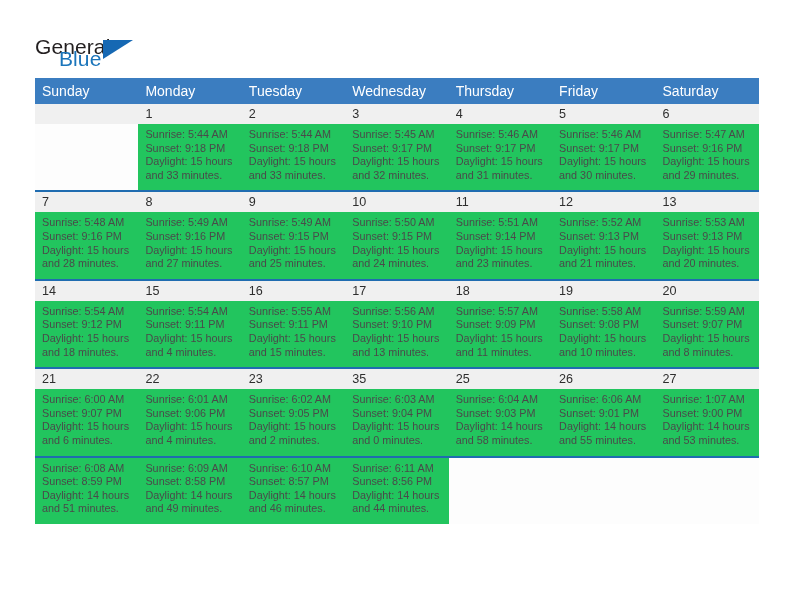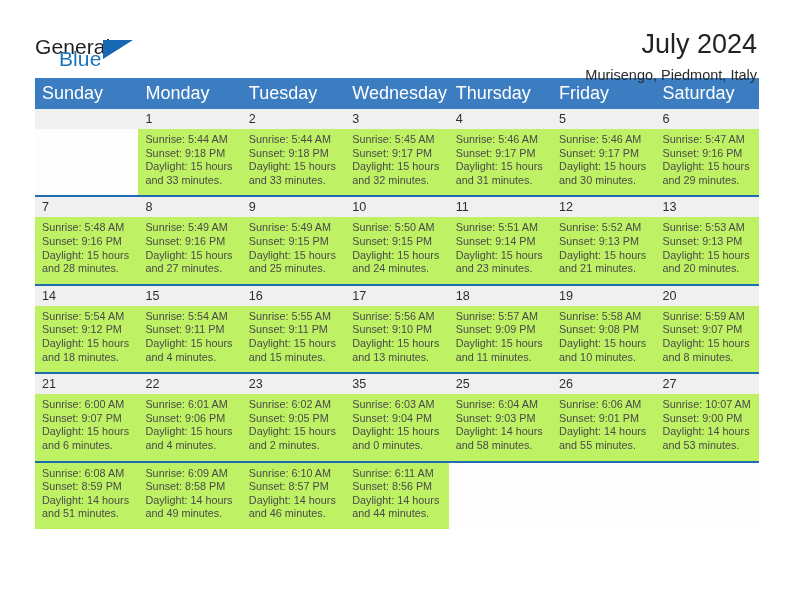--- a/index.html
+++ b/index.html
@@ -83,21 +83,21 @@
   .calendar {
     margin-top: 8px;
     width: 724px;
     border-collapse: collapse;
     table-layout: fixed;
   }
   .calendar th {
     background: #3b7dc0;
     color: #ffffff;
     font-weight: normal;
-    font-size: 18px;
+    font-size: 14px;
     text-align: left;
     padding: 5px 0 5px 7px;
     height: 20px;
     box-sizing: border-box;
   }
   .week-sep td {
     padding: 0;
     height: 2px;
     background: #1f6cb0;
     line-height: 0;
@@ -106,21 +106,21 @@
   .calendar td.daynum {
     background: #f0f0f0;
     font-size: 12.6px;
     color: #2e2e2e;
     padding: 3px 0 3px 7px;
     height: 19px;
     box-sizing: border-box;
     vertical-align: top;
   }
   .calendar td.info {
-    background: #bef264;
+    background: #22c55e;
     font-size: 10.8px;
     color: #4a4a4a;
     padding: 4px 6px 8px 7px;
     vertical-align: top;
     line-height: 13.6px;
     height: 66px;
     box-sizing: border-box;
   }
   .calendar td.info div { white-space: nowrap; }
   .calendar td.empty { background: #fdfdfd; }
@@ -129,24 +129,20 @@
 </head>
 <body>
 
 <div class="page">
 
   <div class="top">
     <div class="brand">
       <span class="brand-general">General</span>
       <span class="brand-triangle"></span>
       <span class="brand-blue">Blue</span>
-    </div>
-    <div class="titles">
-      <div class="cal-title">July 2024</div>
-      <div class="cal-subtitle">Murisengo, Piedmont, Italy</div>
     </div>
   </div>
 
   <table class="calendar">
     <colgroup>
       <col style="width:14.2857%">
         <col style="width:14.2857%">
         <col style="width:14.2857%">
       <col style="width:14.2857%">
         <col style="width:14.2857%">
@@ -368,21 +364,21 @@
             <div>Daylight: 14 hours</div>
             <div>and 58 minutes.</div>
           </td>
           <td class="info">
             <div>Sunrise: 6:06 AM</div>
             <div>Sunset: 9:01 PM</div>
             <div>Daylight: 14 hours</div>
             <div>and 55 minutes.</div>
           </td>
           <td class="info">
-            <div>Sunrise: 10:07 AM</div>
+            <div>Sunrise: 1:07 AM</div>
             <div>Sunset: 9:00 PM</div>
             <div>Daylight: 14 hours</div>
             <div>and 53 minutes.</div>
           </td>
         </tr>
         <tr class="week-sep">
           <td colspan="7"></td>
         </tr>
         <tr>
           <td class="info">

